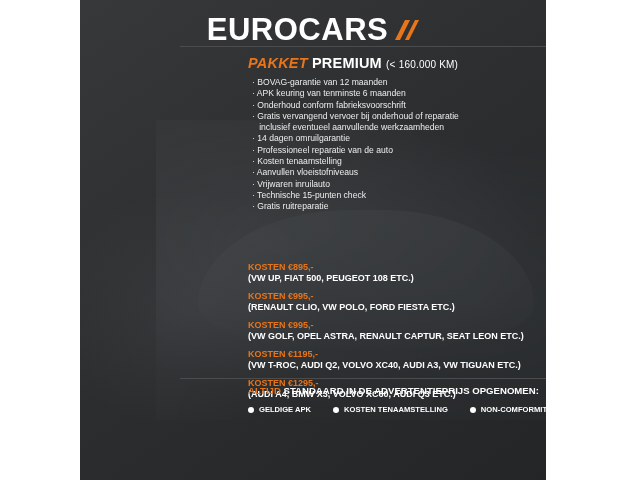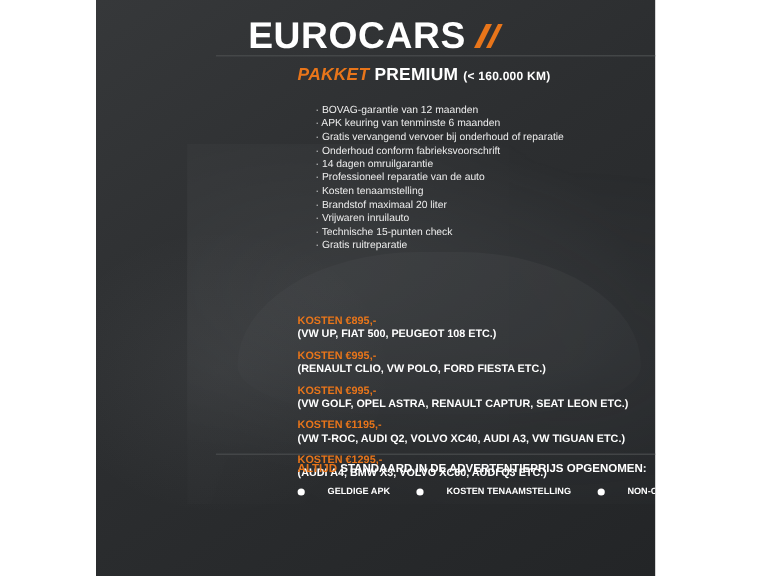--- a/index.html
+++ b/index.html
@@ -111,27 +111,27 @@
   .pkt-title {
     font-size: 14.5px;
     font-weight: bold;
     letter-spacing: 0.2px;
     margin-bottom: 6px;
     color: #ffffff;
   }
   .pkt-title .orange { color: #e8751a; font-style: italic; }
   .pkt-title .km {
     font-size: 10px;
-    font-weight: bold;
+    font-weight: normal;
     color: #ffffff;
   }
 
   ul.features {
     list-style: none;
-    margin: 15px;
+    margin: 4px;
     padding: 0;
   }
   ul.features li {
     font-size: 8.6px;
     line-height: 11.3px;
     color: #ededed;
     white-space: pre;
   }
 
   .prices {
@@ -170,21 +170,21 @@
   }
   .footer-title .orange { color: #e8751a; }
   .footer-items {
     display: flex;
     gap: 22px;
     align-items: center;
   }
   .footer-item {
     display: flex;
     align-items: center;
-    gap: 19px;
+    gap: 5px;
     font-size: 7.6px;
     font-weight: bold;
     color: #ffffff;
     white-space: nowrap;
   }
   .bullet {
     display: inline-block;
     width: 6px;
     height: 6px;
     border-radius: 50%;
@@ -214,26 +214,27 @@
 
     <div class="content">
       <div class="pkt-title">
         <span class="orange">PAKKET</span>
         <span>PREMIUM</span>
         <span class="km">(&lt; 160.000 KM)</span>
       </div>
       <ul class="features">
         <li>· BOVAG-garantie van 12 maanden</li>
         <li>· APK keuring van tenminste 6 maanden</li>
+        <li>· Onderhoud conform fabrieksvoorschrift</li>
         <li>· Gratis vervangend vervoer bij onderhoud of reparatie</li>
-        <li>· Onderhoud conform fabrieksvoorschrift</li>
+        <li>   inclusief eventueel aanvullende werkzaamheden</li>
         <li>· 14 dagen omruilgarantie</li>
         <li>· Professioneel reparatie van de auto</li>
         <li>· Kosten tenaamstelling</li>
-        <li>· Brandstof maximaal 20 liter</li>
+        <li>· Aanvullen vloeistofniveaus</li>
         <li>· Vrijwaren inruilauto</li>
         <li>· Technische 15-punten check</li>
         <li>· Gratis ruitreparatie</li>
       </ul>
     </div>
 
     <div class="prices">
       <div class="price-block">
         <div class="price-head">KOSTEN €895,-</div>
         <div class="price-sub">(VW UP, FIAT 500, PEUGEOT 108 ETC.)</div>

